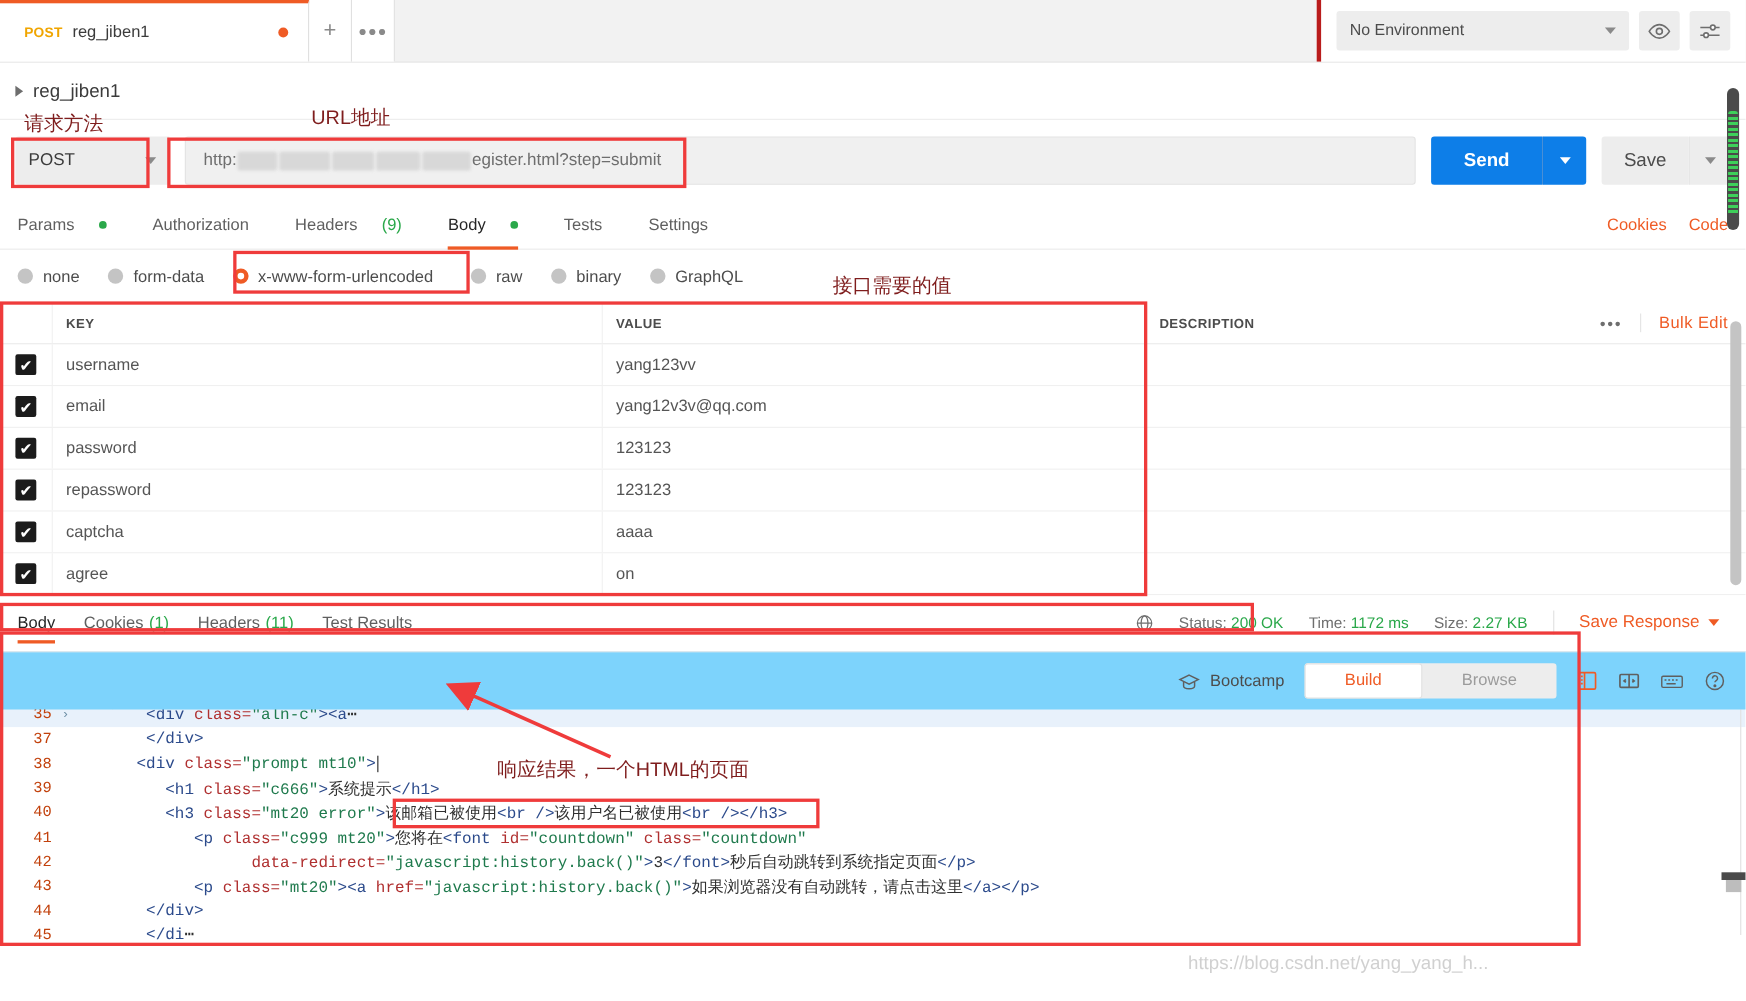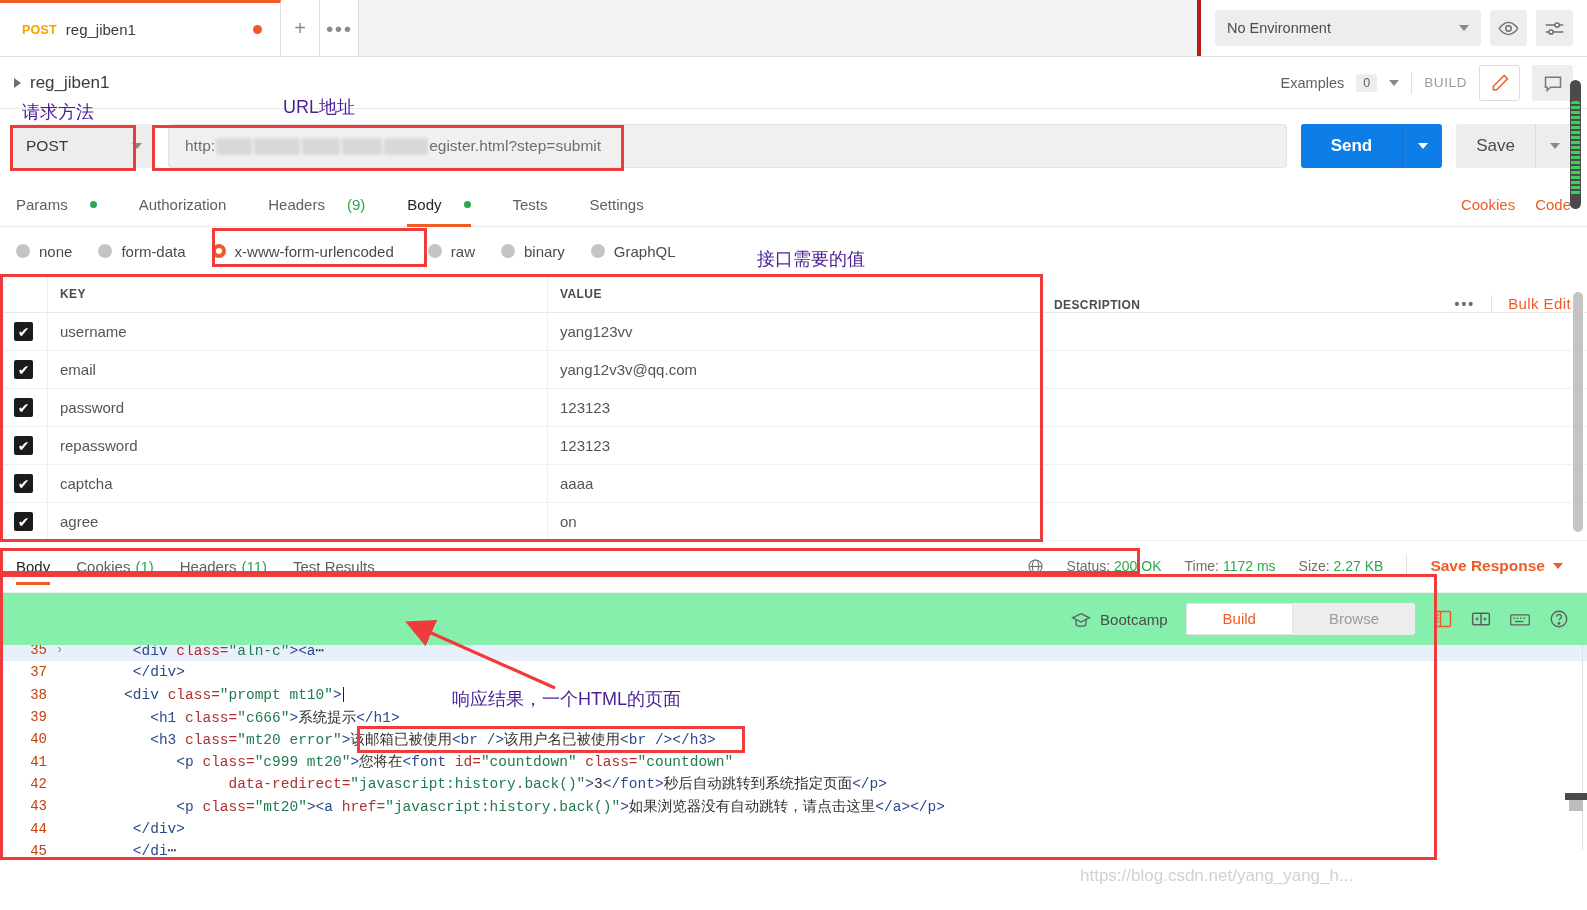--- a/index.html
+++ b/index.html
@@ -99,36 +99,36 @@
   .rad .circ { width: 14px; height: 14px; border-radius: 50%; background: #c4c4c4; }
   .rad.on .circ { background: #fff; border: 4px solid #ef5b25; width: 14px; height: 14px; }
 
   
   .kvtable { position: absolute; left: 0; top: 275px; width: 1587px; height: 268px; background: #fff; }
   .kvhead { display: flex; height: 38px; border-bottom: 1px solid #eaeaea; align-items: center; }
   .kvrow { display: flex; height: 38px; border-bottom: 1px solid #f0f0f0; align-items: center; }
   .c-chk { width: 48px; display: flex; align-items: center; justify-content: center; border-right: 1px solid #f0f0f0; height: 100%; }
   .c-key { width: 500px; padding-left: 12px; border-right: 1px solid #f0f0f0; height: 100%; display: flex; align-items: center; }
   .c-val { width: 494px; padding-left: 12px; border-right: 1px solid #f0f0f0; height: 100%; display: flex; align-items: center; }
-  .c-desc { flex: 1; padding-left: 12px; height: 100%; display: flex; align-items: flex-end; }
+  .c-desc { flex: 1; padding-left: 12px; height: 100%; display: flex; align-items: center; }
   .kvhead .c-chk, .kvhead .c-key, .kvhead .c-val, .kvhead .c-desc { font-size: 12px; font-weight: bold; color: #4c4c4c; letter-spacing: .4px; }
   .kvrow .c-key, .kvrow .c-val { font-size: 15px; color: #555; }
   .chk { width: 19px; height: 19px; background: #1b1b1b; border-radius: 2px; display: flex; align-items: center; justify-content: center; color: #fff; font-size: 14px; line-height: 1; }
   .headactions { margin-left: auto; display: flex; align-items: center; gap: 0; padding-right: 16px; }
   .dots3 { color: #6e6e6e; font-size: 14px; letter-spacing: 2px; padding: 0 16px; }
   .bulk { color: #ef5b25; font-size: 15px; font-weight: normal; padding-left: 16px; border-left: 1px solid #e3e3e3; }
 
   
   .resptabs { position: absolute; left: 0; top: 548px; width: 1587px; height: 36px; display: flex; align-items: center; padding: 0 16px; }
   .rstab { position: relative; height: 36px; display: flex; align-items: center; gap: 5px; font-size: 15px; color: #5f5f5f; margin-right: 26px; }
   .rstab.active { color: #262626; }
   .rstab.active::after { content: ""; position: absolute; left: 0; right: 0; bottom: -1px; height: 3px; background: #ef5b25; }
   .statusbar { margin-left: auto; display: flex; align-items: center; gap: 23px; font-size: 14px; color: #6e6e6e; padding-right: 8px; }
   .statusbar .g { color: #2aa84a; }
-  .saveresp { color: #ef5b25; font-size: 15.5px; font-weight: bold; display: flex; align-items: center; gap: 8px; }
+  .saveresp { color: #ef5b25; font-size: 15.5px; font-weight: normal; display: flex; align-items: center; gap: 8px; }
   .saveresp .caret { border-top-color: #ef5b25; }
 
   .resptoolbar { position: absolute; left: 0; top: 592px; width: 1587px; height: 45px; display: flex; align-items: center; padding: 0 16px; }
   .segpill { display: flex; background: #ededed; border-radius: 3px; height: 36px; align-items: center; }
   .seg { padding: 0 19px; font-size: 15px; color: #6e6e6e; line-height: 36px; }
   .seg.active { color: #262626; }
   .fmtsel { margin-left: 10px; height: 36px; background: #ededed; border-radius: 3px; display: flex; align-items: center; gap: 14px; padding: 0 14px; font-size: 15px; color: #6e6e6e; }
   .wrapbtn { margin-left: 10px; width: 38px; height: 36px; background: #ededed; border-radius: 3px; display: flex; align-items: center; justify-content: center; }
   .toolright { margin-left: auto; display: flex; align-items: center; gap: 22px; padding-right: 22px; color: #6e6e6e; }
 
@@ -141,40 +141,40 @@
   .codetxt { padding-left: 26px; color: #303030; }
   .tg { color: #2b4a8b; }
   .at { color: #b03030; }
   .st { color: #1f7a4d; }
   .cn { color: #303030; }
   .gl1 { position: absolute; left: 102px; top: 639px; bottom: 0; width: 1px; background: #e6e6e6; }
   .gl2 { position: absolute; left: 128px; top: 639px; bottom: 0; width: 1px; background: #efefef; }
   .caretbar { display: inline-block; width: 1px; height: 15px; background: #222; vertical-align: middle; margin-left: 1px; }
 
   
-  .bottombar { position: absolute; left: 0; bottom: 0; width: 1587px; height: 53px; background: #86efac; border-top: 1px solid #ececec; display: flex; align-items: center; }
+  .bottombar { position: absolute; left: 0; bottom: 0; width: 1587px; height: 53px; background: #7dd3fc; border-top: 1px solid #ececec; display: flex; align-items: center; }
   .bb-right { margin-left: auto; display: flex; align-items: center; gap: 18px; padding-right: 18px; }
   .bootcamp { display: flex; align-items: center; gap: 9px; font-size: 15px; color: #4c4c4c; }
   .bbseg { display: flex; background: #ededed; border-radius: 3px; height: 32px; align-items: center; }
   .bbseg .s { padding: 0 36px; line-height: 32px; font-size: 15px; color: #9b9b9b; }
   .bbseg .s.on { background: #fff; color: #ef5b25; border-radius: 3px; border: 1px solid #e2e2e2; height: 32px; line-height: 30px; }
   .bb-ico { color: #6e6e6e; display: flex; align-items: center; }
   .bb-ico.orange { color: #ef5b25; }
 
   
   .sb-green { position: absolute; right: 6px; top: 80px; width: 11px; height: 129px; background: #4a4a4a; border-radius: 6px; }
   .sb-green i { position: absolute; left: 1px; right: 1px; top: 21px; bottom: 13px; background: repeating-linear-gradient(#3ecf5a 0 3px, #4a4a4a 3px 5px); border-radius: 3px; display: block; }
   .sb-grey { position: absolute; right: 4px; top: 292px; width: 10px; height: 240px; background: #c4c4c4; border-radius: 5px; }
   .sb-edit { position: absolute; right: 4px; top: 645px; width: 1px; height: 205px; background: #e0e0e0; }
   .sb-edit-th { position: absolute; right: 0px; top: 793px; width: 22px; height: 7px; background: #4a4a4a; }
   .sb-edit-th2 { position: absolute; right: 4px; top: 800px; width: 14px; height: 11px; background: #bdbdbd; }
 
   
   .rbox { position: absolute; border: 3px solid #ef3b3b; pointer-events: none; }
-  .rlabel { position: absolute; color: #4c1d95; font-size: 18px; white-space: nowrap; }
+  .rlabel { position: absolute; color: #7f1d1d; font-size: 18px; white-space: nowrap; }
   .arrow { position: absolute; pointer-events: none; }
   .watermark { position: absolute; color: rgba(170,170,170,.55); font-size: 17px; white-space: nowrap; pointer-events: none; }
 </style>
 </head>
 <body>
 
 <div class="app">
 
   <div class="tabstrip">
     <div class="req-tab">
@@ -203,37 +203,20 @@
             <circle cx="8" cy="16" r="2.4" fill="#fff"></circle>
         </svg>
       </div>
     </div>
   </div>
 
   <div class="crumbrow">
     <div class="crumb">
       <span class="tri"></span>
       <span>reg_jiben1</span>
-    </div>
-    <div class="crumbright">
-      <span class="ex-lbl">Examples</span>
-      <span class="ex-cnt">0</span>
-      <span class="caret"></span>
-      <span class="vdiv"></span>
-      <span class="build-lbl">BUILD</span>
-      <div class="sqbtn sel">
-        <svg width="20" height="20" viewBox="0 0 24 24" fill="none" stroke="#ef5b25" stroke-width="1.8">
-          <path d="M17 3l4 4L8 20H4v-4L17 3z"></path>
-        </svg>
-      </div>
-      <div class="sqbtn plain">
-        <svg width="20" height="20" viewBox="0 0 24 24" fill="none" stroke="#7a7a7a" stroke-width="1.8">
-          <path d="M3 5h18v12H9l-4 4v-4H3V5z"></path>
-        </svg>
-      </div>
     </div>
   </div>
 
   <div class="urlrow">
     <div class="methbox">
       <span>POST</span>
       <span class="caret"></span>
     </div>
     <div class="urlbox">
       <span>http:</span>

